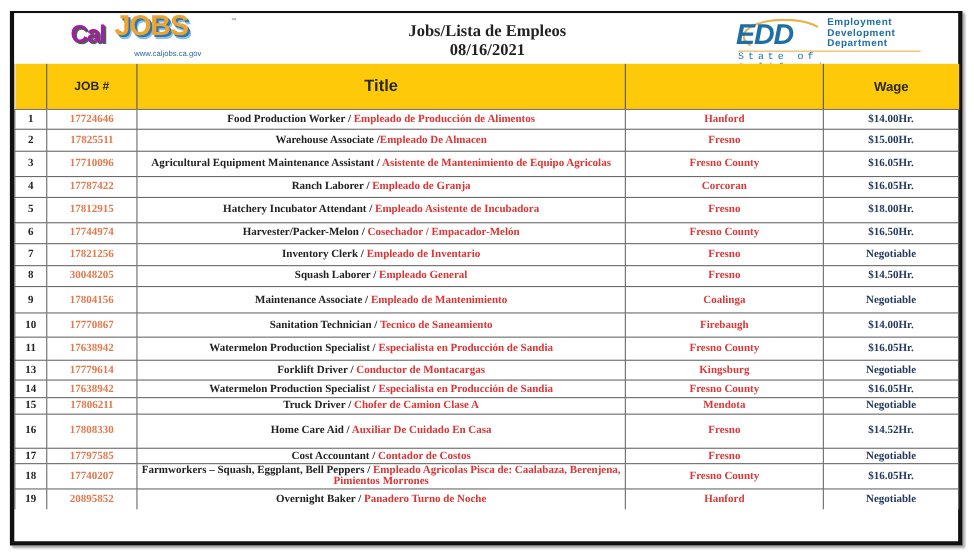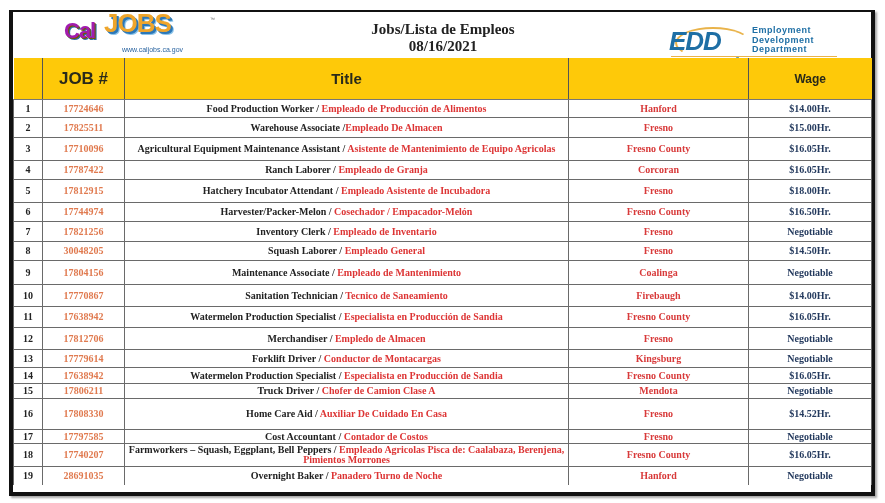--- a/index.html
+++ b/index.html
@@ -10,30 +10,30 @@
     box-shadow: 2px 2px 2px rgba(0,0,0,0.35);
     background: #fff;
   }
   .head-band { position: absolute; left: 0; top: 0; width: 858px; height: 46px; background: #fff; }
   .cal-logo { position: absolute; left: 51px; top: 2px; width: 160px; height: 44px; }
   .cal-word { position: absolute; left: 0; top: 4px; font-family: "Liberation Sans", sans-serif; font-weight: bold; font-size: 22px; color: #a21caf; text-shadow: 1px 1px 0 #7a5200, 2px 2px 0 #2c6fa8; letter-spacing: -1px; }
   .jobs-word { position: absolute; left: 40px; top: -6px; font-family: "Liberation Sans", sans-serif; font-weight: bold; font-size: 26px; color: #efa52b; letter-spacing: -1px; text-shadow: 2px 2px 0 #2b77b8, 3px 3px 0 #8cc3e8; }
   .jobs-url { position: absolute; left: 58px; top: 32px; font-family: "Liberation Sans", sans-serif; font-size: 7px; color: #2a64a0; }
   .tm { position: absolute; left: 146px; top: 2px; font-size: 5px; color: #666; font-family: "Liberation Sans", sans-serif; }
   .doc-title { position: absolute; left: 265px; top: 9px; width: 330px; text-align: center; font-weight: bold; font-size: 15px; line-height: 17px; color: #222; }
-  .edd-logo { position: absolute; left: 654px; top: 12px; width: 170px; height: 44px; }
+  .edd-logo { position: absolute; left: 654px; top: 2px; width: 170px; height: 44px; }
   .edd-swoosh { position: absolute; left: 8px; top: 3px; width: 72px; height: 28px; border: 2px solid #e9b34a; border-radius: 50%; border-right-color: transparent; border-bottom-color: transparent; }
   .edd-word { position: absolute; left: 2px; top: 2px; font-family: "Liberation Sans", sans-serif; font-style: italic; font-weight: bold; font-size: 26px; color: #1e6fa5; letter-spacing: -1px; }
   .edd-dept { position: absolute; left: 85px; top: 2px; font-family: "Liberation Sans", sans-serif; font-weight: bold; font-size: 9px; line-height: 9.5px; color: #1e6fa5; letter-spacing: 0.5px; }
   .edd-state { position: absolute; left: 4px; top: 32px; font-family: "Liberation Mono", monospace; font-size: 9px; color: #1e6fa5; letter-spacing: 3.6px; border-top: 1px solid #e9b34a; padding-top: 0; }
   table.jobs { position: absolute; left: 0; top: 46px; border-collapse: collapse; width: 858px; table-layout: fixed; }
   table.jobs th { background: #fec909; font-family: "Liberation Sans", sans-serif; font-weight: bold; color: #2a2a1a; height: 41px; padding: 0; border-left: 1px solid #555; border-right: 1px solid #555; border-bottom: 1px solid #777; }
   table.jobs th.c-num { border-left: none; }
   table.jobs th.c-wage { border-right: none; }
-  th.c-job { font-size: 17px; text-align: center; }
+  th.c-job { font-size: 11px; text-align: center; }
   th.c-title { font-size: 15px; }
   th.c-wage { font-size: 12px; }
   table.jobs td { padding: 0; border: 1px solid #6a6a6a; text-align: center; vertical-align: middle; font-weight: bold; font-size: 10px; line-height: 10px; }
   td.c-num { border-left: none; color: #222; font-size: 10px; }
   td.c-wage { border-right: none; color: #243a5e; font-size: 10px; }
   td.c-job { color: #e07a4f; font-weight: normal; font-size: 10px; }
   td.c-title { font-size: 9.5px; }
   td.c-loc { color: #d83a3a; font-size: 10.5px; }
   .en { color: #222; }
   .es { color: #dd3535; }
@@ -165,27 +165,20 @@
   </tr>
 
   <tr style="height: 21px;">
     <td class="c-num">11</td>
     <td class="c-job">17638942</td>
     <td class="c-title"><span class="en">Watermelon Production Specialist / </span><span class="es">Especialista en Producción de Sandia</span></td>
     <td class="c-loc">Fresno County</td>
     <td class="c-wage">$16.05Hr.</td>
   </tr>
 
-  <tr style="height: 22px;">
-    <td class="c-num">12</td>
-    <td class="c-job">17812706</td>
-    <td class="c-title"><span class="en">Merchandiser / </span><span class="es">Empledo de Almacen</span></td>
-    <td class="c-loc">Fresno</td>
-    <td class="c-wage">Negotiable</td>
-  </tr>
 
   <tr style="height: 18px;">
     <td class="c-num">13</td>
     <td class="c-job">17779614</td>
     <td class="c-title"><span class="en">Forklift Driver / </span><span class="es"> Conductor de Montacargas</span></td>
     <td class="c-loc">Kingsburg</td>
     <td class="c-wage">Negotiable</td>
   </tr>
 
   <tr style="height: 16px;">
@@ -223,21 +216,21 @@
   <tr style="height: 23px;">
     <td class="c-num">18</td>
     <td class="c-job">17740207</td>
     <td class="c-title"><span class="en">Farmworkers – Squash, Eggplant, Bell Peppers / </span><span class="es">Empleado Agricolas Pisca de: Caalabaza, Berenjena, Pimientos Morrones</span></td>
     <td class="c-loc">Fresno County</td>
     <td class="c-wage">$16.05Hr.</td>
   </tr>
 
   <tr style="height: 18px;">
     <td class="c-num">19</td>
-    <td class="c-job">28691035</td>
+    <td class="c-job">20895852</td>
     <td class="c-title"><span class="en">Overnight Baker / </span><span class="es"> Panadero Turno de Noche</span></td>
     <td class="c-loc">Hanford</td>
     <td class="c-wage">Negotiable</td>
   </tr>
 
 </tbody>
   </table>
 </div>
 
 </body></html>

